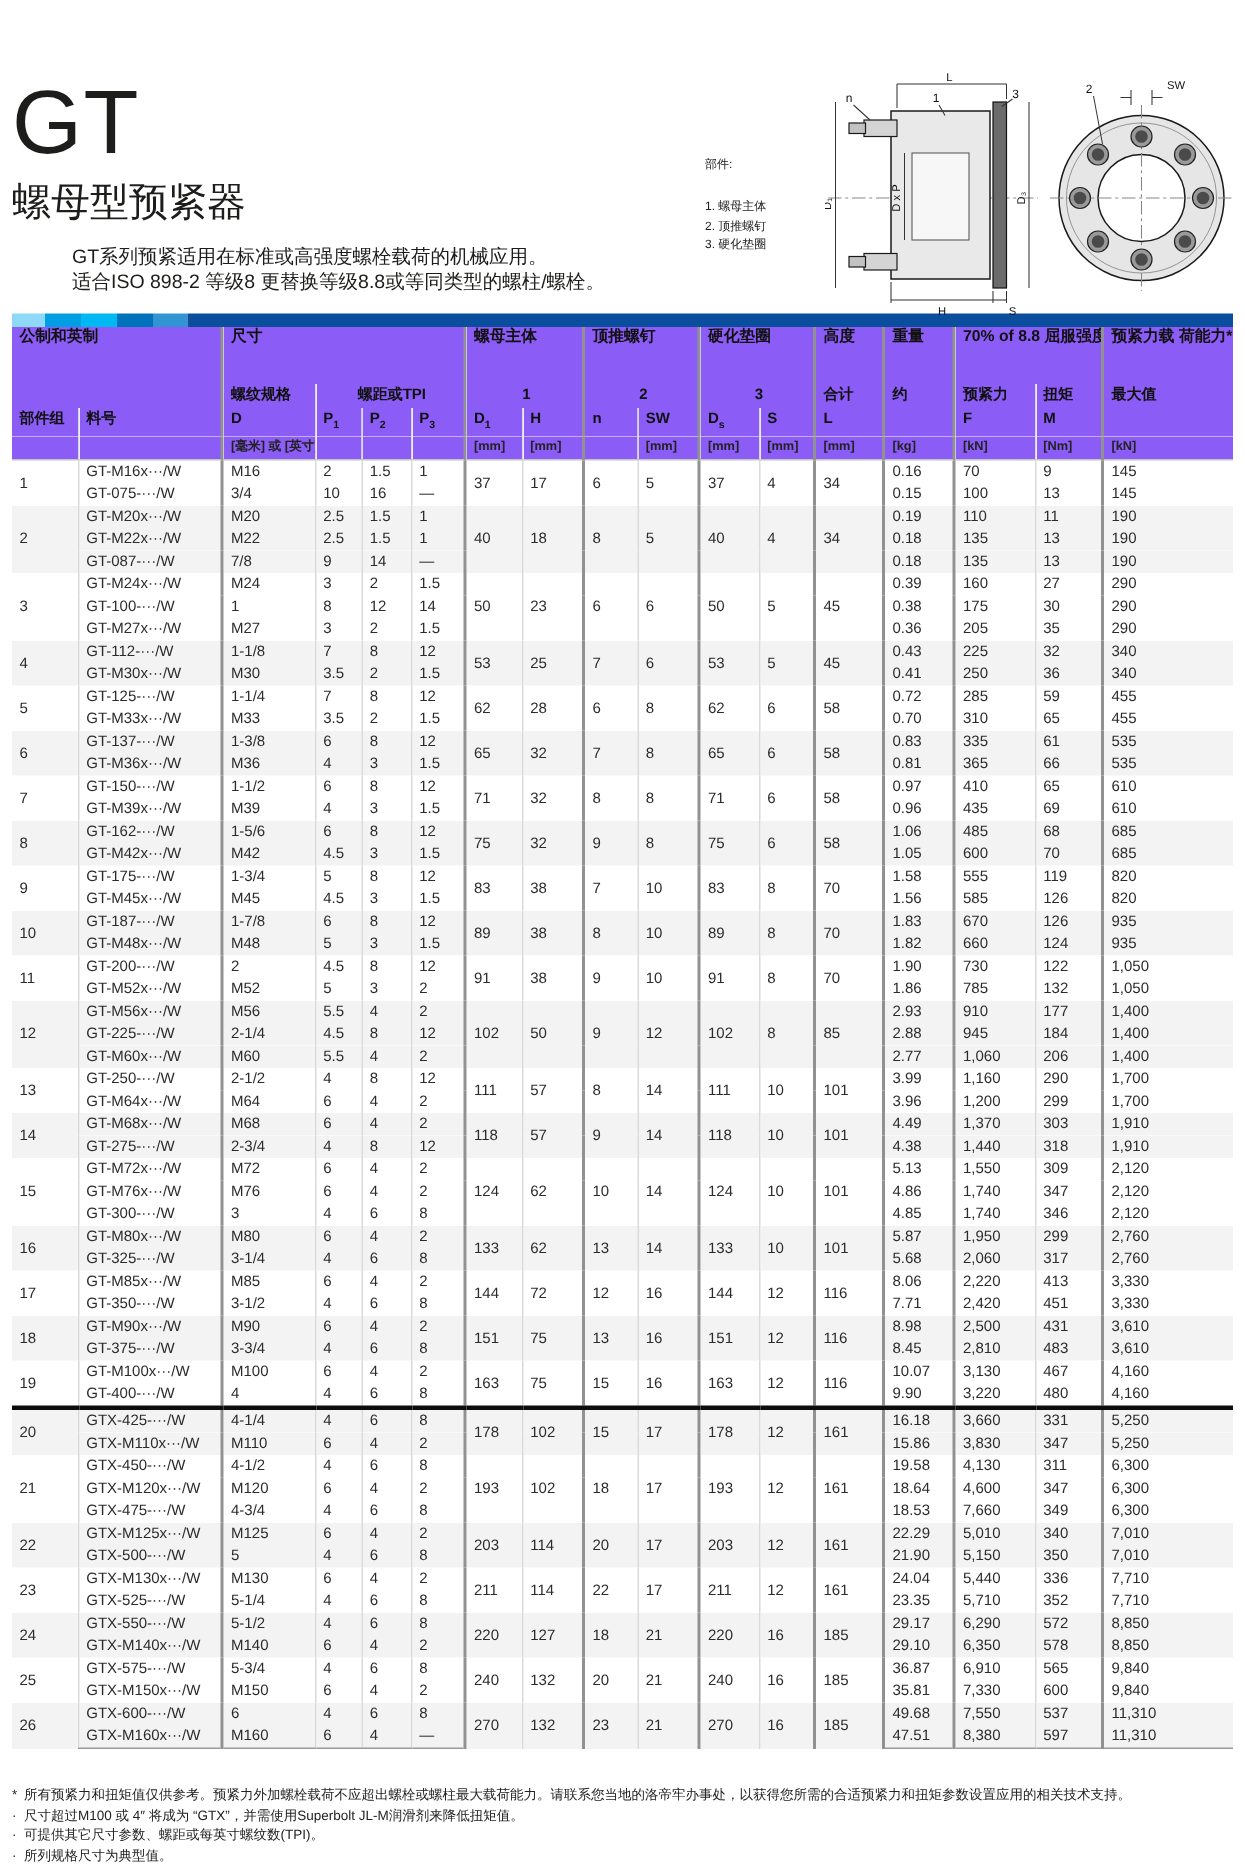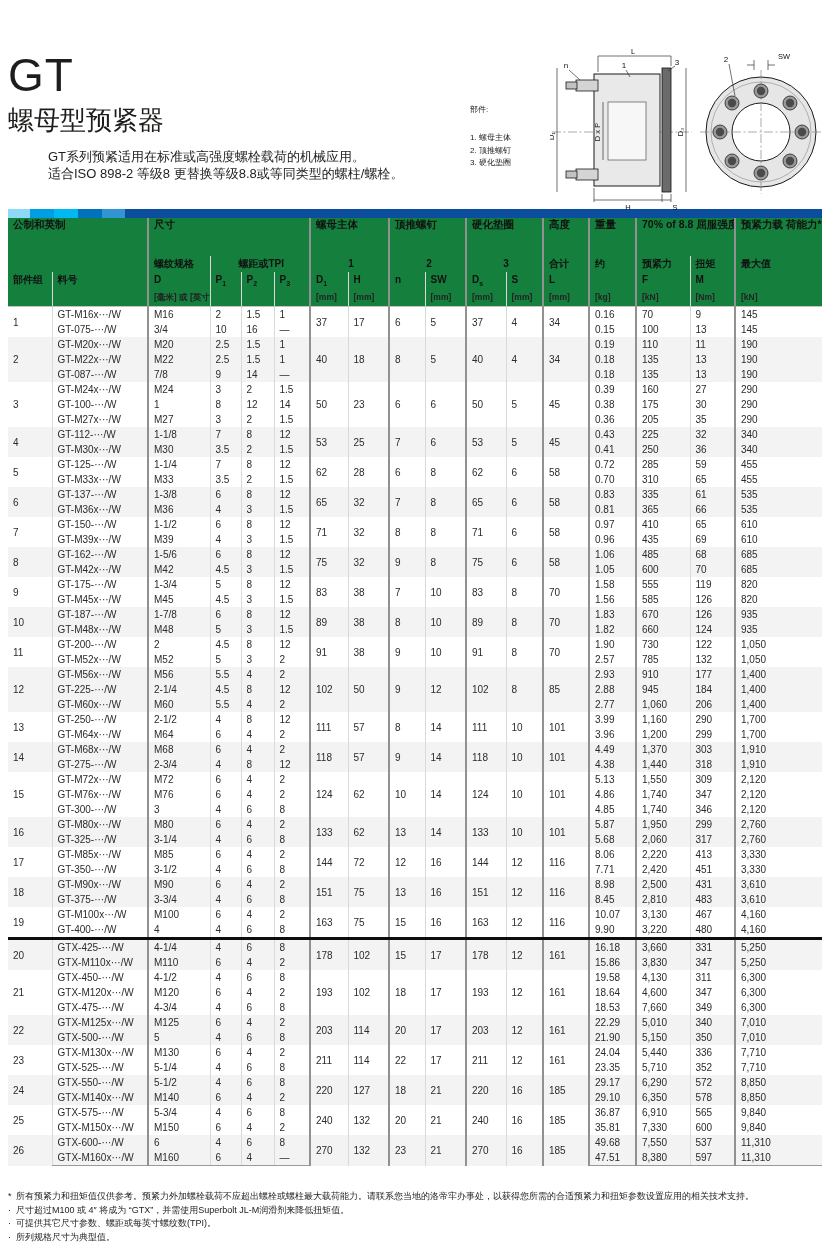--- a/index.html
+++ b/index.html
@@ -2,42 +2,42 @@
 <html><head>
 <meta charset="utf-8">
 <style>
   html,body{margin:0;padding:0;background:#fff;}
   body{font-family:"Liberation Sans","DejaVu Sans",sans-serif;color:#1d1d1b;}
   .page{position:relative;width:830px;height:1249px;padding:0 8px;box-sizing:border-box;background:#fff;overflow:hidden;}
 
   
   .top{position:relative;height:209px;}
   .title-block{position:absolute;left:0;top:52px;}
-  .main-title{font-size:46px;line-height:1;font-weight:400;letter-spacing:1px;color:#1d1d1b;}
+  .main-title{font-size:60px;line-height:1;font-weight:400;letter-spacing:1px;color:#1d1d1b;}
   .subtitle{font-size:26px;line-height:1.22;margin-top:7px;color:#1d1d1b;}
   .desc{margin-top:11px;font-size:13px;line-height:1.35;color:#1d1d1b;margin-left:40px;}
 
   .drawing-block{position:absolute;right:0;top:46px;width:352px;height:162px;}
   .legend{position:absolute;left:0;top:58px;font-size:8px;line-height:1.6;color:#222;}
   .legend .lg-title{margin-bottom:15px;}
   .drawing-svg{position:absolute;right:0;top:0;}
   .dim{stroke:#333;stroke-width:0.7;fill:none;}
   .cl{stroke:#888;stroke-width:0.7;fill:none;stroke-dasharray:9 2.5 2 2.5;}
   .lbl{font-size:8px;fill:#111;}
   .dimlbl{font-size:7.5px;fill:#111;}
 
   
   .blue-bar{display:flex;height:9px;width:814px;}
   .blue-bar span{display:block;height:9px;}
   .blue-bar .seg-last{flex:1;}
 
   
   table.spec{table-layout:fixed;width:814px;border-collapse:collapse;}
   table.spec th,table.spec td{padding:0 2px 0 5px;overflow:hidden;white-space:nowrap;}
-  thead th{text-align:left;vertical-align:top;font-weight:bold;color:#111;background:#15803d;}
+  thead th{text-align:left;vertical-align:top;font-weight:bold;color:#111;background:#8b5cf6;}
   .r1 th{font-size:10.5px;padding-top:5px;height:38px;line-height:1.2;}
   .r2 th{font-size:10px;height:16px;line-height:16px;padding-top:0;}
   .r3 th{font-size:10px;height:15px;line-height:15px;}
   .r4 th{font-size:8.5px;height:15px;line-height:13px;font-weight:bold;color:#222;border-bottom:1px solid #c4c4c4;}
   th.ctr{text-align:center;}
   th.pre{white-space:pre-line;}
   sub{font-size:7px;}
   tbody td{font-size:10px;height:15px;line-height:15px;color:#2b2b2b;vertical-align:middle;}
   tbody tr.shade td{background:#f3f3f3;}
   tbody tr td{background:#fff;}
@@ -605,21 +605,21 @@
           <td class="bL">730</td>
           <td class="bl">122</td>
           <td class="bL">1,050</td>
         </tr>
         <tr class="">
           <td class="bl">GT-M52x···/W</td>
           <td class="bL">M52</td>
           <td class="bl">5</td>
           <td class="bl">3</td>
           <td class="bl">2</td>
-          <td class="bL">2.57</td>
+          <td class="bL">1.86</td>
           <td class="bL">785</td>
           <td class="bl">132</td>
           <td class="bL">1,050</td>
         </tr>
         <tr class="shade">
           <td class="grp" rowspan="3">12</td>
           <td class="bl">GT-M56x···/W</td>
           <td class="bL">M56</td>
           <td class="bl">5.5</td>
           <td class="bl">4</td>

